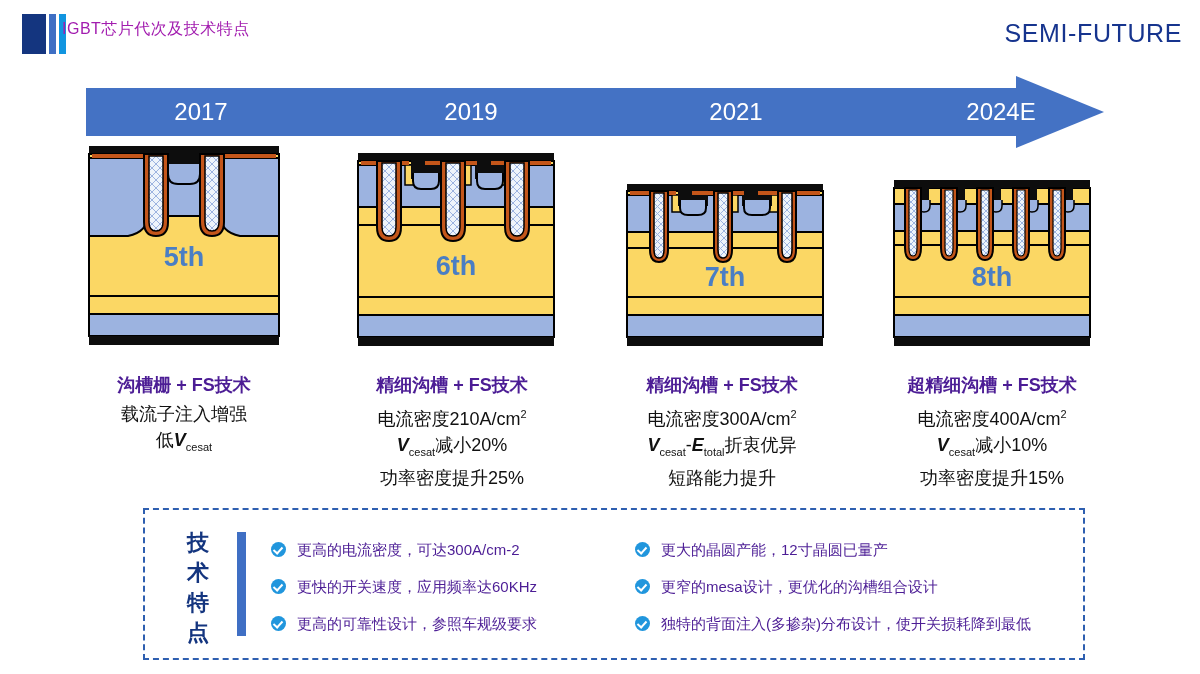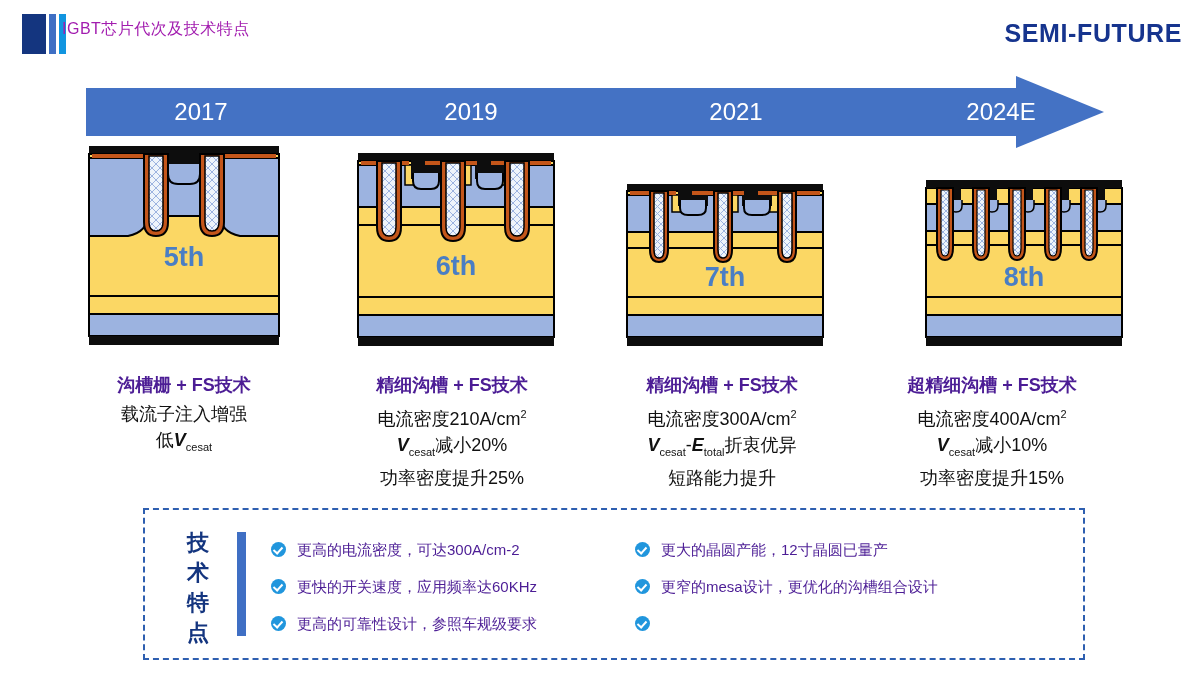--- a/index.html
+++ b/index.html
@@ -10,21 +10,21 @@
     color:#111;position:relative;
   }
   
   .header{position:absolute;left:0;top:0;width:1200px;height:68px;}
   .logo-mark{position:absolute;left:22px;top:14px;width:44px;height:40px;}
   .logo-bar{position:absolute;top:0;height:40px;}
   .lb1{left:0;width:24px;background:#14357f;}
   .lb2{left:27px;width:7px;background:#3f6fc4;}
   .lb3{left:37px;width:7px;background:#1195e0;}
   .page-title{position:absolute;left:62px;top:19px;font-size:16px;color:#a21caf;letter-spacing:.5px;}
-  .brand{position:absolute;right:18px;top:19px;font-size:25px;font-weight:bold;color:#16348e;letter-spacing:.6px;}
+  .brand{position:absolute;right:18px;top:19px;font-size:25px;font-weight:normal;color:#16348e;letter-spacing:.6px;}
 
   
   .timeline{position:absolute;left:86px;top:88px;width:1030px;height:48px;}
   .tl-body{position:absolute;left:0;top:0;width:955px;height:48px;background:#4472c4;}
   .tl-head{position:absolute;left:930px;top:-12px;width:0;height:0;
            border-top:36px solid transparent;border-bottom:36px solid transparent;
            border-left:88px solid #4472c4;}
   .tl-year{position:absolute;top:0;height:48px;line-height:48px;text-align:center;
            color:#fff;font-size:24px;font-weight:normal;width:150px;}
 
@@ -197,21 +197,21 @@
     <path d="M152 9 L152 68 Q152 80 161 80 Q170 80 170 68 L170 9 Z" fill="#c4561a" stroke="#000" stroke-width="2"></path>
     <path d="M156 11 L156 68 Q156 76 161 76 Q166 76 166 68 L166 11 Z" fill="url(#poly7)" stroke="#000" stroke-width="1.5"></path>
   </g>
   <line x1="1" y1="115" x2="197" y2="115" stroke="#000" stroke-width="2"></line>
   <rect x="1" y="133" width="196" height="22" fill="#9cb3e0" stroke="#000" stroke-width="2"></rect>
   <rect x="1" y="155" width="196" height="9" fill="#0d0d0d"></rect>
   <text x="99" y="104" text-anchor="middle" font-family="Liberation Sans, sans-serif" font-size="27" font-weight="bold" fill="#4a7ec4">7th</text>
 </svg>
 </div>
 
-<div class="device" style="left:925px;top:178px;">
+<div class="device" style="left:893px;top:178px;">
 <svg class="dev-svg" width="198" height="174" viewBox="0 0 198 174">
   <defs>
     <pattern id="poly8" width="6" height="6" patternUnits="userSpaceOnUse">
       <rect width="6" height="6" fill="#eef4fb"></rect>
       <path d="M0 0 L6 6 M6 0 L0 6" stroke="#9cb3e0" stroke-width="1"></path>
     </pattern>
   </defs>
   <rect x="1" y="10" width="196" height="149" fill="#fbd764" stroke="#000" stroke-width="2"></rect>
   <rect x="1" y="26" width="196" height="30" fill="#9cb3e0" stroke="#000" stroke-width="2"></rect>
 
@@ -312,15 +312,16 @@
     <div class="feat-item">
       <span class="check"></span>
       <span>更大的晶圆产能，12寸晶圆已量产</span>
     </div>
     <div class="feat-item">
       <span class="check"></span>
       <span>更窄的mesa设计，更优化的沟槽组合设计</span>
     </div>
     <div class="feat-item">
       <span class="check"></span>
+      <span>独特的背面注入(多掺杂)分布设计，使开关损耗降到最低</span>
     </div>
   </div>
 </div>
 
 </body></html>

